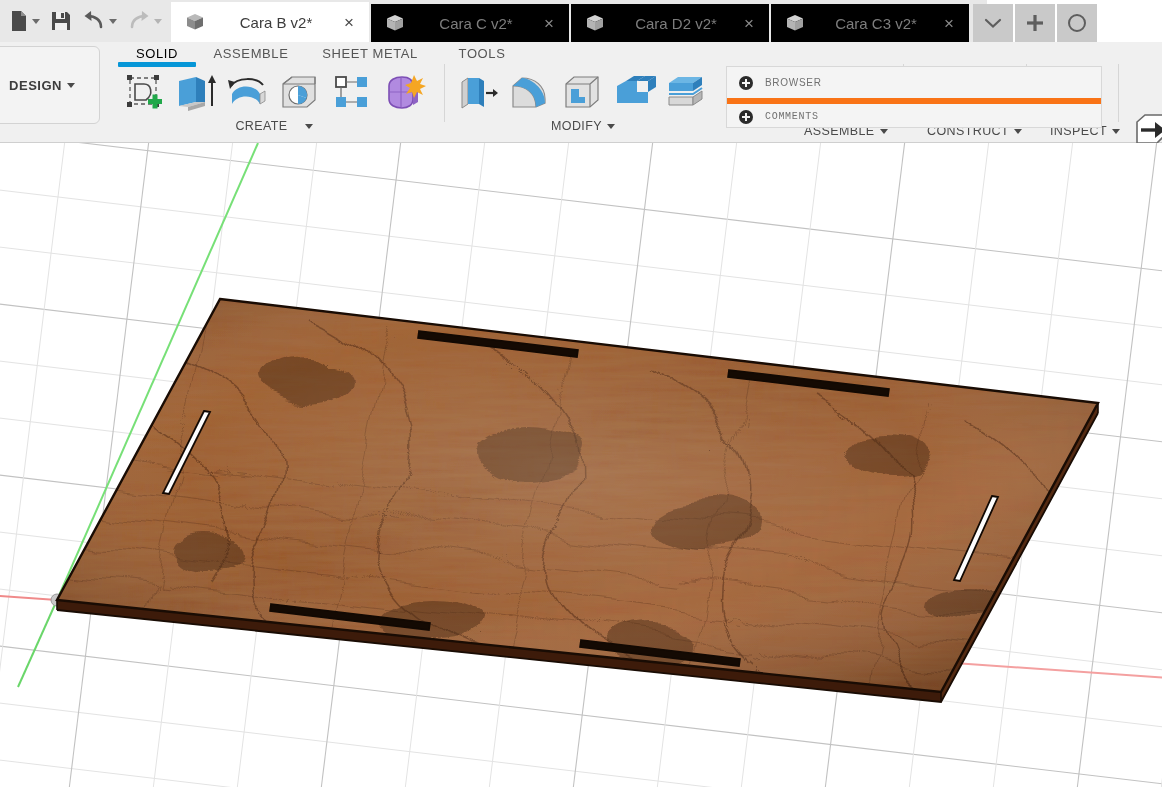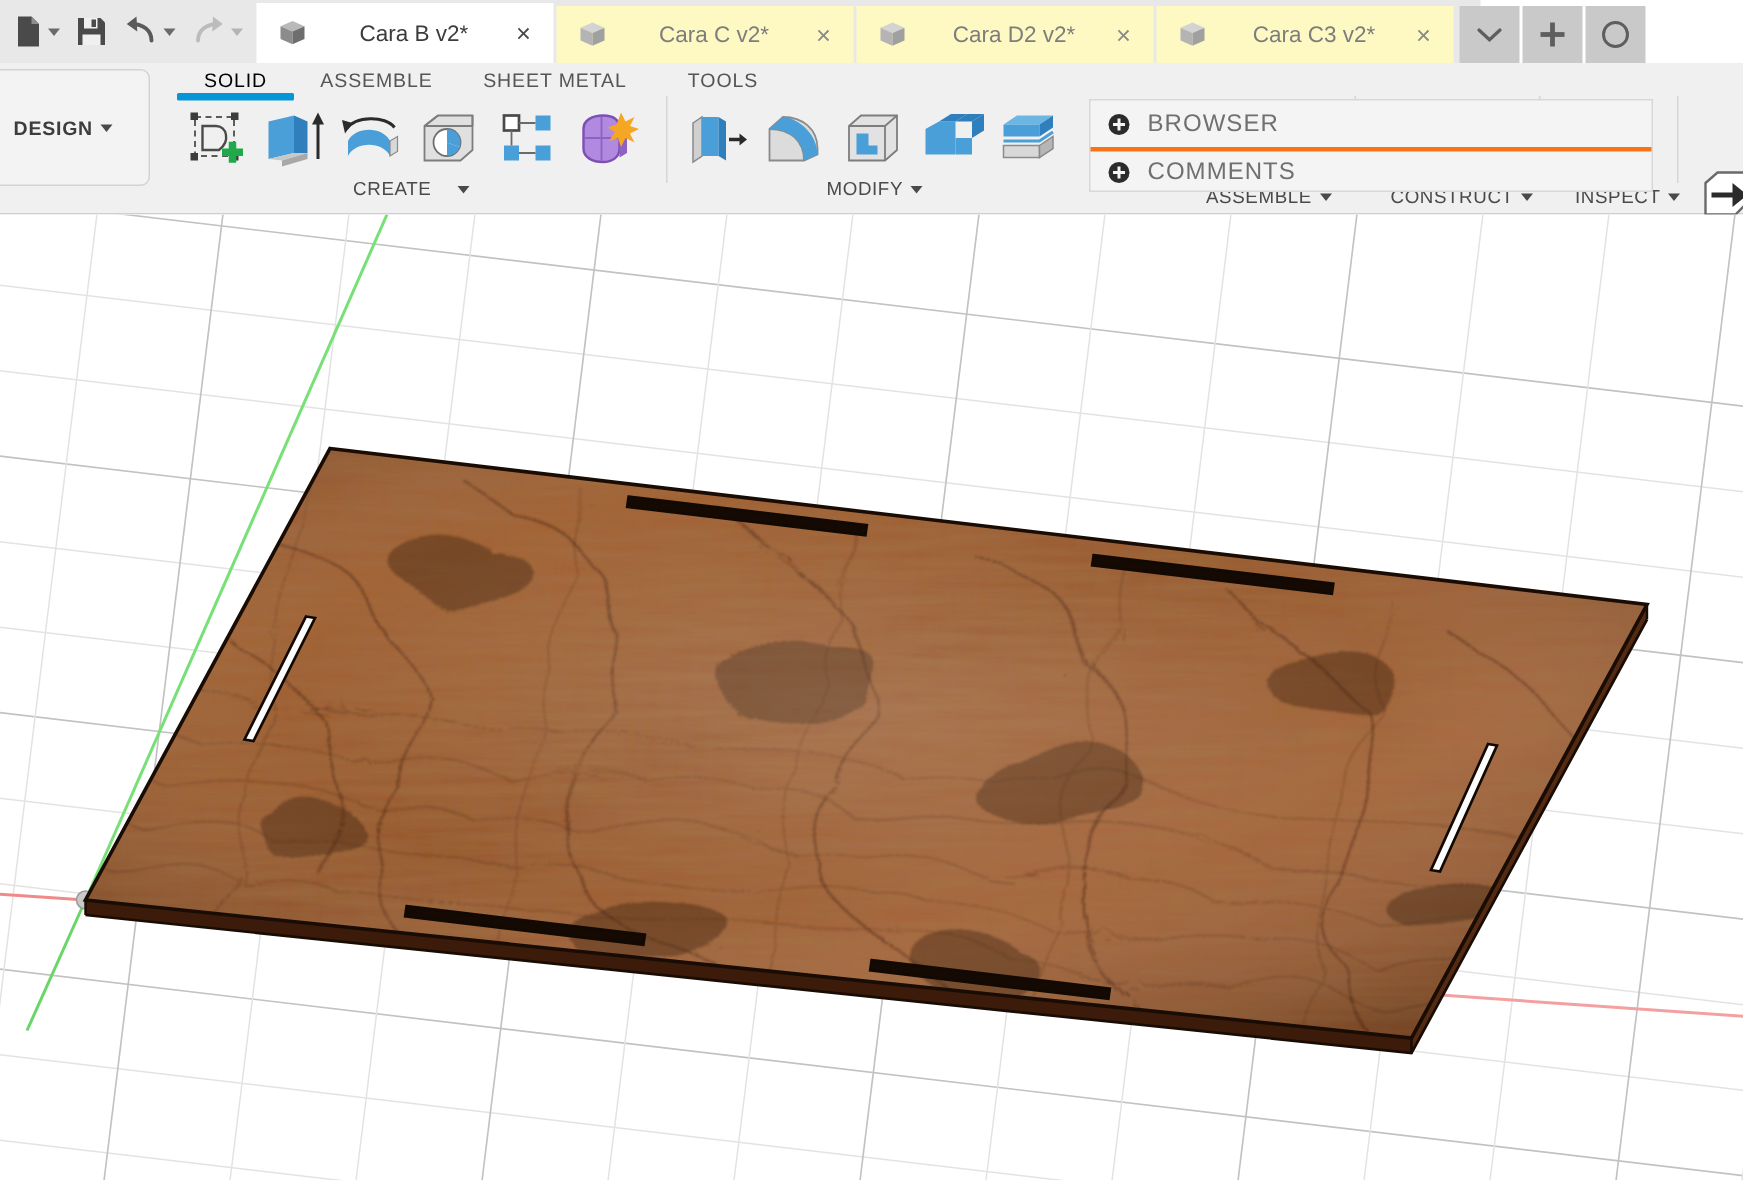--- a/index.html
+++ b/index.html
@@ -31,21 +31,21 @@
     border-top: 5px solid #6b6b6b;
   }
   .caret-sm.dim { border-top-color: #b4b4b4; }
 
   .tabs { display: flex; align-items: flex-end; height: 42px; }
   .tab {
     position: relative;
     display: flex; align-items: center;
     height: 38px; min-width: 198px;
     padding: 0 10px 0 14px;
-    background: #fef9c3;
+    background: #000000;
     margin-right: 2px;
     cursor: pointer;
     font-size: 15px;
     color: #7d7d7d;
   }
   .tab.active {
     background: #ffffff;
     color: #3c3c3c;
     height: 40px;
   }
@@ -142,32 +142,32 @@
     width: 376px; height: 62px;
     background: #f4f4f4;
     border: 1px solid #d8d8d8;
   }
   .bp-row {
     height: 31px;
     display: flex; align-items: center;
     padding-left: 12px;
     cursor: pointer;
   }
-  .bp-row + .bp-row { border-top: 3px solid #f97316; }
+  .bp-row + .bp-row { border-top: 6px solid #f97316; font-family: Liberation Mono, monospace; }
   .bp-plus {
     width: 14px; height: 14px; margin-right: 12px;
     border-radius: 50%; background: #2b2b2b;
     position: relative; flex: none;
   }
   .bp-plus::before, .bp-plus::after {
     content: ""; position: absolute; background: #f4f4f4;
   }
   .bp-plus::before { left: 3px; right: 3px; top: 6px; height: 2px; }
   .bp-plus::after  { top: 3px; bottom: 3px; left: 6px; width: 2px; }
-  .bp-label { font-size: 16px; letter-spacing: .7px; color: #707070; }
+  .bp-label { font-size: 10px; letter-spacing: .7px; color: #707070; }
 
   
   .canvas {
     position: absolute; top: 143px; left: 0;
     width: 1162px; height: 644px;
     background: #ffffff; overflow: hidden;
   }
   .canvas svg { display: block; }
 </style>
 </head>

